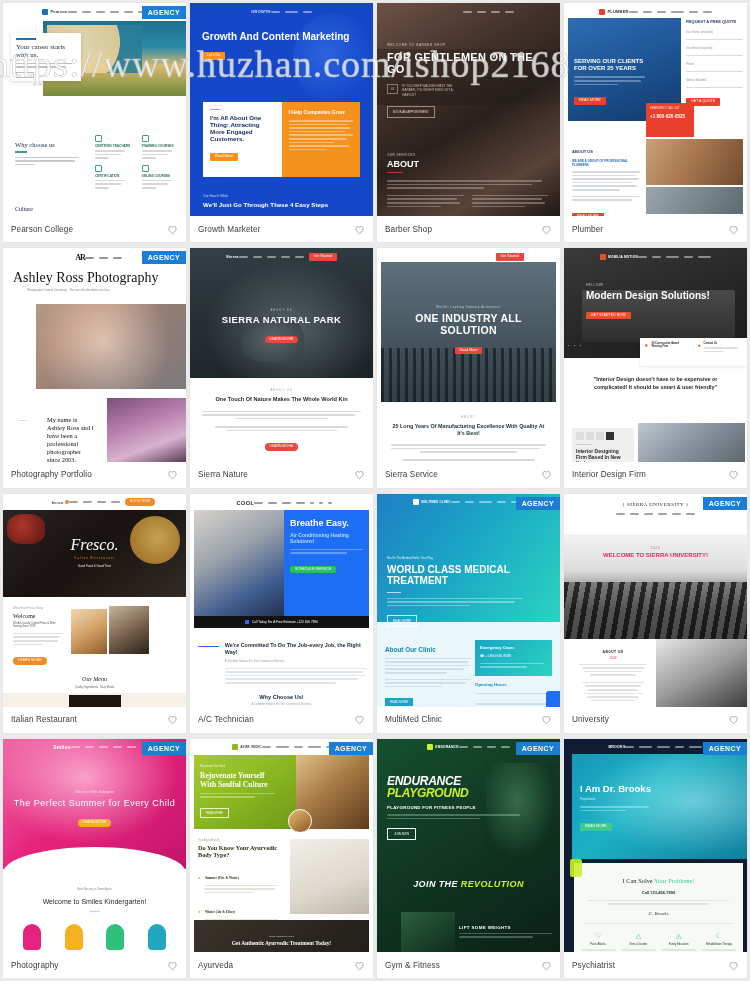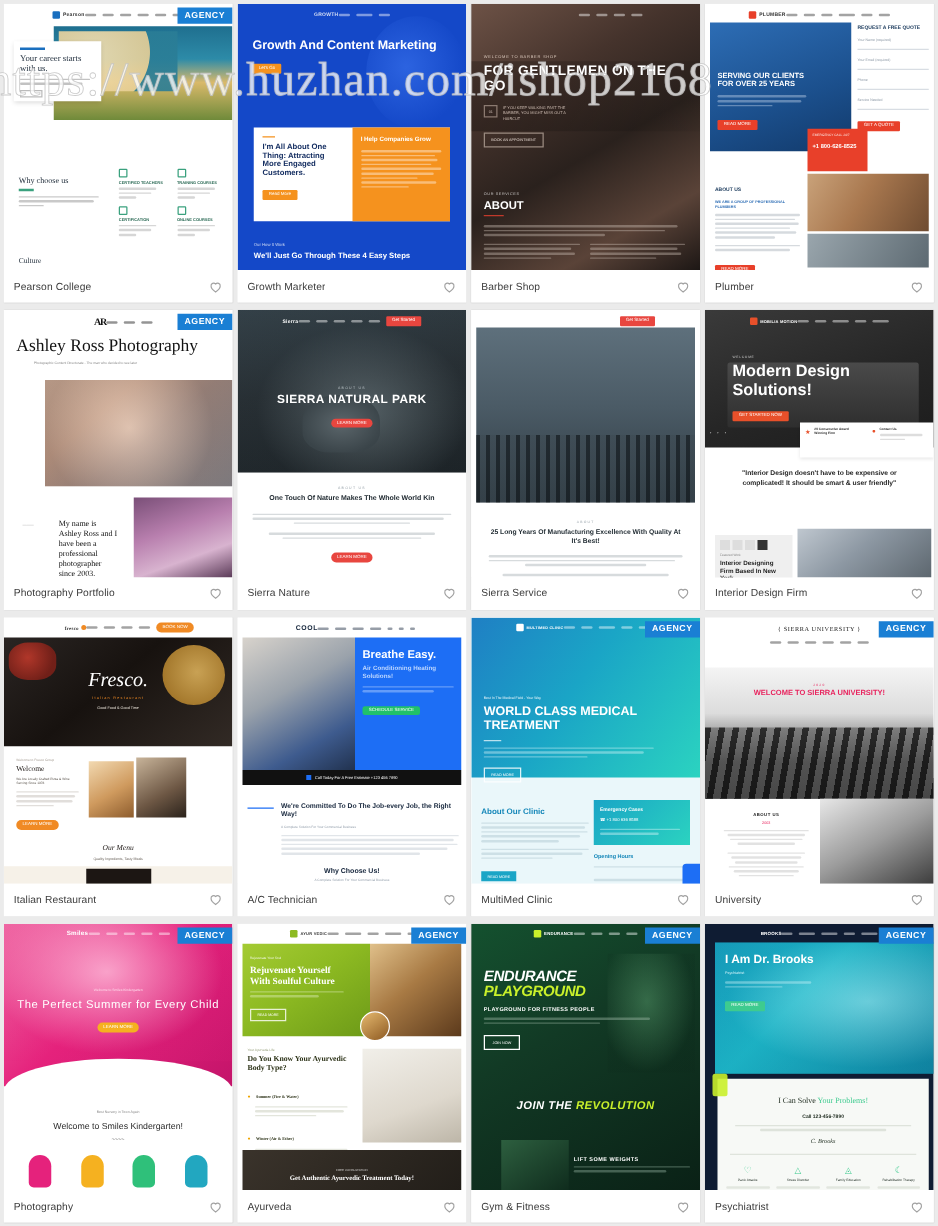--- a/index.html
+++ b/index.html
@@ -454,20 +454,25 @@
             <span class="menu">
                 <i></i>
                 <i></i>
                 <i></i>
                 <i></i>
                 <i></i>
               </span>
             <span class="pill" style="background:#e8463f;">Get Started</span>
           </span>
         </div>
+        <div class="abs center" style="left:12px;right:12px;top:58px;z-index:4;">
+          <div style="font-size:2.7px;color:#cfd7db;letter-spacing:.6px;">World's Leading Industry Automation</div>
+          <div class="h1" style="font-size:10.5px;color:#fff;margin-top:4px;letter-spacing:.3px;">ONE INDUSTRY ALL SOLUTION</div>
+          <div class="pill" style="background:#e8463f;margin-top:7px;border-radius:1px;">Read More</div>
+        </div>
         <div class="abs center" style="left:14px;right:14px;top:168px;">
           <div style="font-size:2.7px;color:#9aa4ab;letter-spacing:1px;">ABOUT</div>
           <div class="h1" style="font-size:5.4px;color:#1f2a31;margin-top:4px;line-height:1.3;">25 Long Years Of Manufacturing Excellence With Quality At It's Best!</div>
           <div class="lines" style="color:#9aa4ab;margin-top:7px;">
               <i style="width:100%"></i>
               <i style="width:96%"></i>
               <i style="width:62%;margin-left:19%"></i>
             </div>
           <div class="lines" style="color:#9aa4ab;margin-top:6px;">
               <i style="width:86%;margin-left:7%"></i>
@@ -496,21 +501,21 @@
           <span class="menu">
               <i></i>
               <i></i>
               <i class="wide"></i>
               <i></i>
               <i class="wide"></i>
             </span>
         </div>
         <div class="abs" style="left:22px;top:36px;z-index:4;">
           <div style="font-size:2.6px;color:#c9c9c9;letter-spacing:.6px;">WELCOME</div>
-          <div class="h1" style="font-size:13px;color:#fff;margin-top:3px;line-height:1.15;">Modern Design Solutions!</div>
+          <div class="h1" style="font-size:10px;color:#fff;margin-top:3px;line-height:1.15;">Modern Design Solutions!</div>
           <div class="pill" style="background:#e8502a;margin-top:6px;">GET STARTED NOW</div>
         </div>
         <div class="abs" style="left:76px;top:90px;right:0;height:28px;background:#fff;display:flex;box-shadow:0 1px 3px rgba(0,0,0,.1);">
           <div style="flex:1;padding:4px;display:flex;gap:3px;">
               <span style="color:#e8502a;font-size:5px;">★</span>
               <div>
                 <div style="font-size:2.6px;font-weight:bold;color:#2a2a2a;">20 Consecutive Award Winning Firm</div>
               </div>
             </div>
           <div style="flex:1;padding:4px;display:flex;gap:3px;">
@@ -961,21 +966,21 @@
           <span class="menu">
               <i></i>
               <i class="wide"></i>
               <i class="wide"></i>
               <i></i>
               <i class="wide"></i>
             </span>
         </div>
         <div class="abs imgph" style="left:8px;top:15px;right:0;height:105px;background:linear-gradient(135deg,#17a9c9 0%,#1fc6d6 40%,#0f8aa8 100%);"></div>
         <div class="abs" style="left:8px;top:15px;right:0;height:105px;background:radial-gradient(ellipse at 70% 45%,rgba(255,255,255,.35),rgba(15,90,120,.2) 65%);"></div>
-        <div class="abs" style="left:16px;top:24px;width:72px;color:#fff;z-index:4;">
+        <div class="abs" style="left:16px;top:45px;width:72px;color:#fff;z-index:4;">
           <div class="h1" style="font-size:9.5px;line-height:1.1;">I Am Dr. Brooks</div>
           <div style="font-size:3px;color:#d4f4fa;margin-top:3px;">Psychiatrist</div>
           <div class="lines" style="color:#d4f4fa;margin-top:5px">
               <i style="width:96%"></i>
               <i style="width:64%"></i>
             </div>
           <div class="pill" style="background:#3ecb8f;margin-top:6px;border-radius:1px;">READ MORE</div>
         </div>
         <div class="abs" style="left:10px;top:124px;right:4px;bottom:0;background:#f7f9f6;">
           <div class="center" style="padding-top:14px;">

